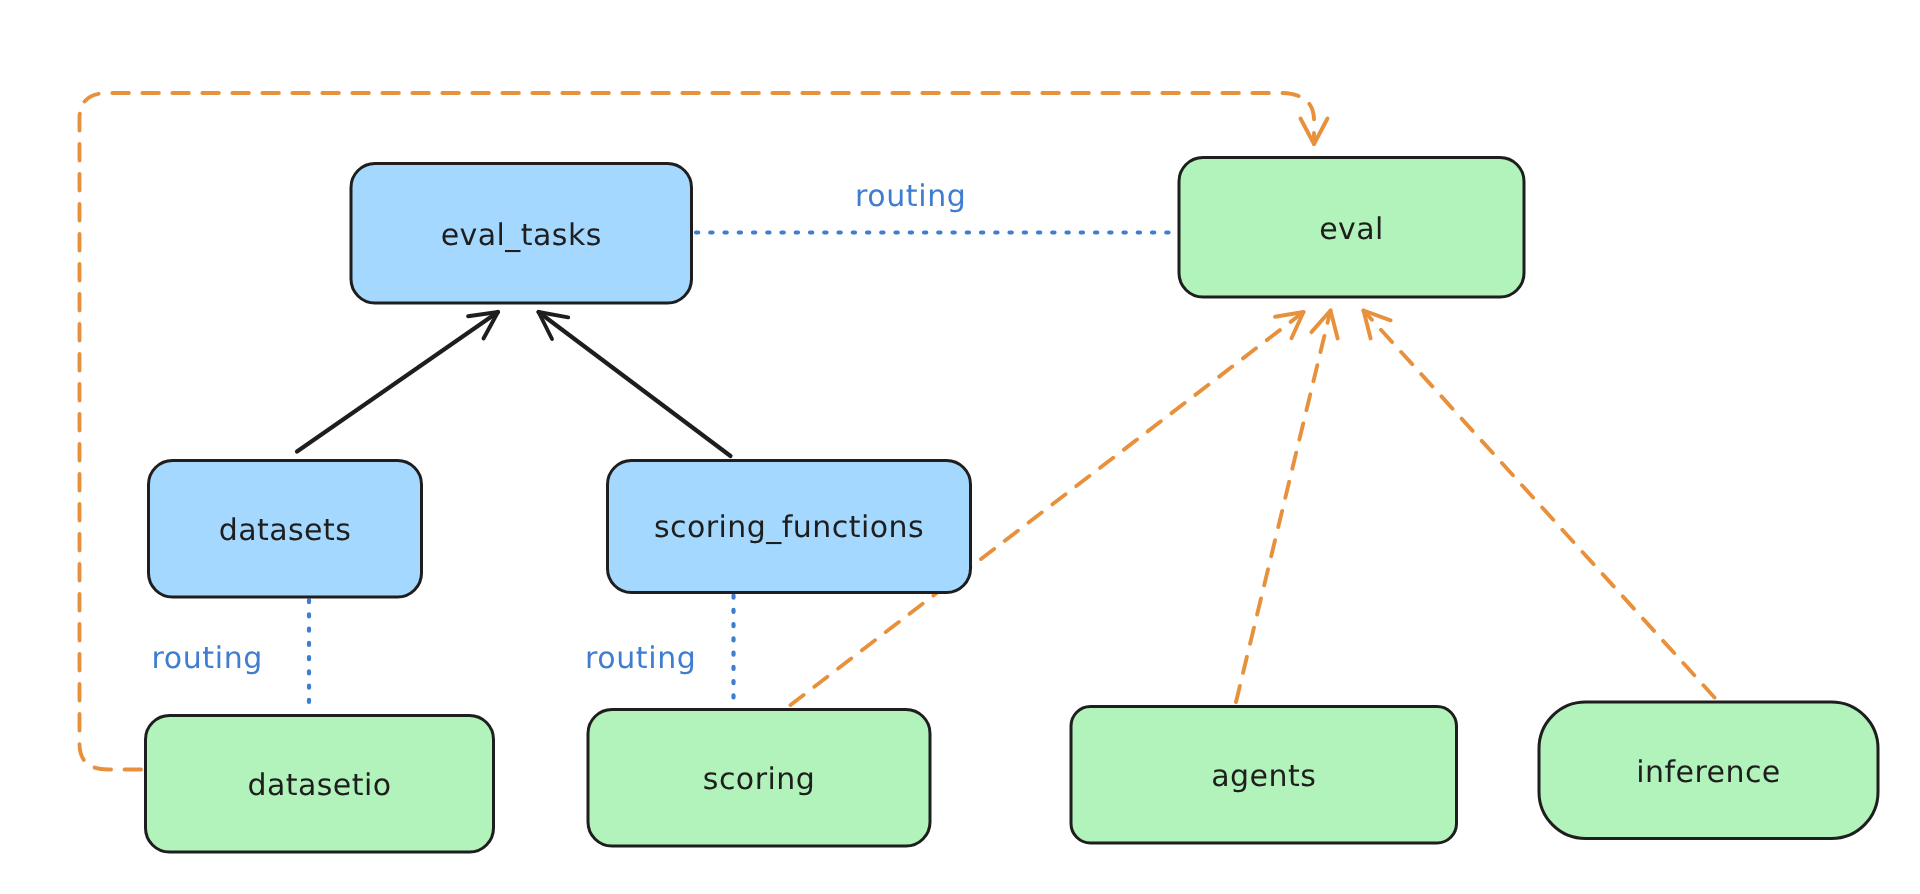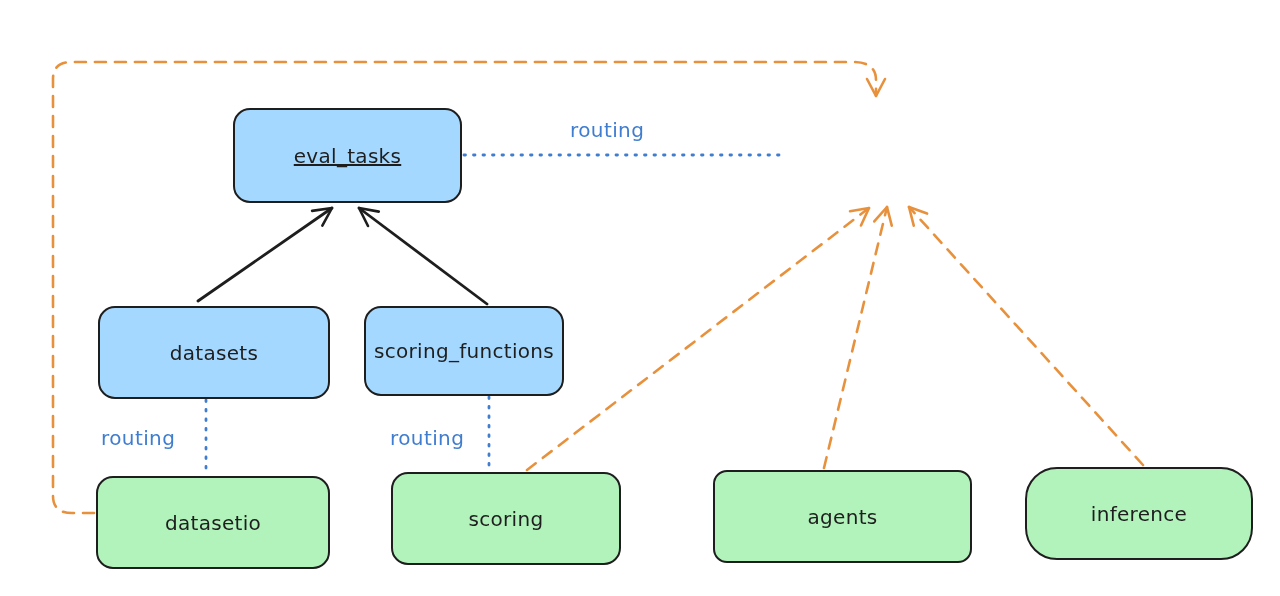--- a/index.html
+++ b/index.html
@@ -72,30 +72,33 @@
     <path class="edge blue-dotted" d="M464 155 L784 155"></path>
     <path class="edge blue-dotted" d="M206 400 L206 474"></path>
     <path class="edge blue-dotted" d="M489 397 L489 470"></path>
 
     <path class="edge orange-dashed" d="M94 513 L72 513 Q53 513 53 496 L53 79 Q53 62 72 62 L853 62 Q876 62 876 80 L876 96" marker-end="url(#mk-orange)"></path>
     <path class="edge orange-dashed" d="M527 470 L869 208" marker-end="url(#mk-orange)"></path>
     <path class="edge orange-dashed" d="M824 468 L887 207" marker-end="url(#mk-orange)"></path>
     <path class="edge orange-dashed" d="M1143 465 L909 207" marker-end="url(#mk-orange)"></path>
   </svg>
 
-  <div class="node blue" style="left:233px;top:108px;width:229px;height:95px;text-decoration:underline;">
+  <div class="node blue" style="left:233px;top:108px;width:229px;height:95px;">
     <span>eval_tasks</span>
   </div>
 
+  <div class="node green" style="left:785px;top:104px;width:232px;height:95px;">
+    <span>eval</span>
+  </div>
 
-  <div class="node blue" style="left:98px;top:306px;width:232px;height:93px;">
+  <div class="node blue" style="left:98px;top:306px;width:184px;height:93px;">
     <span>datasets</span>
   </div>
 
-  <div class="node blue" style="left:364px;top:306px;width:200px;height:90px;">
+  <div class="node blue" style="left:404px;top:306px;width:244px;height:90px;">
     <span>scoring_functions</span>
   </div>
 
   <div class="node green" style="left:96px;top:476px;width:234px;height:93px;">
     <span>datasetio</span>
   </div>
 
   <div class="node green" style="left:391px;top:472px;width:230px;height:93px;text-align:center;">
     <span>scoring</span>
   </div>

